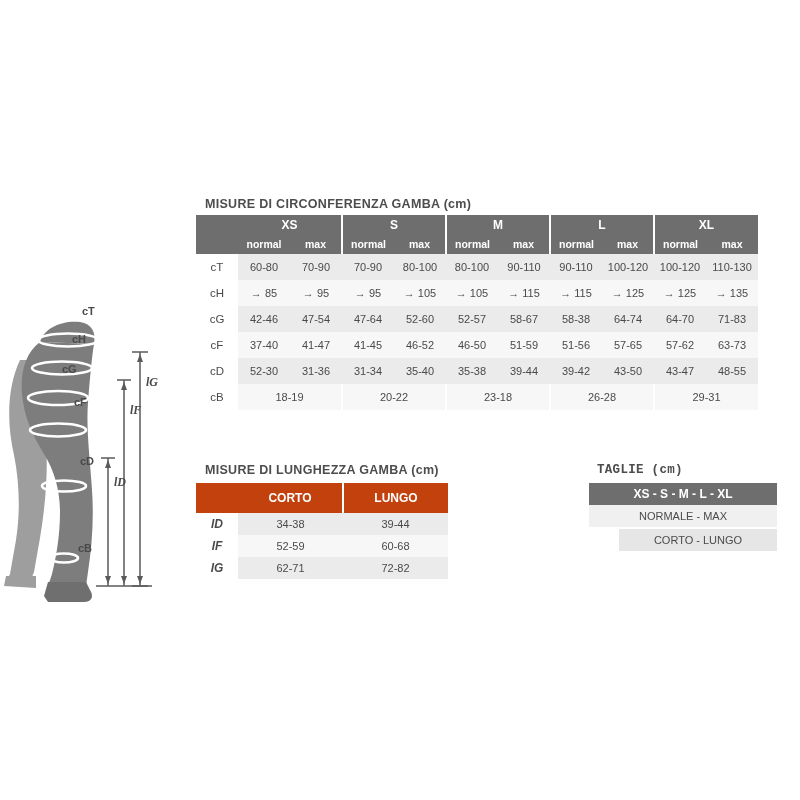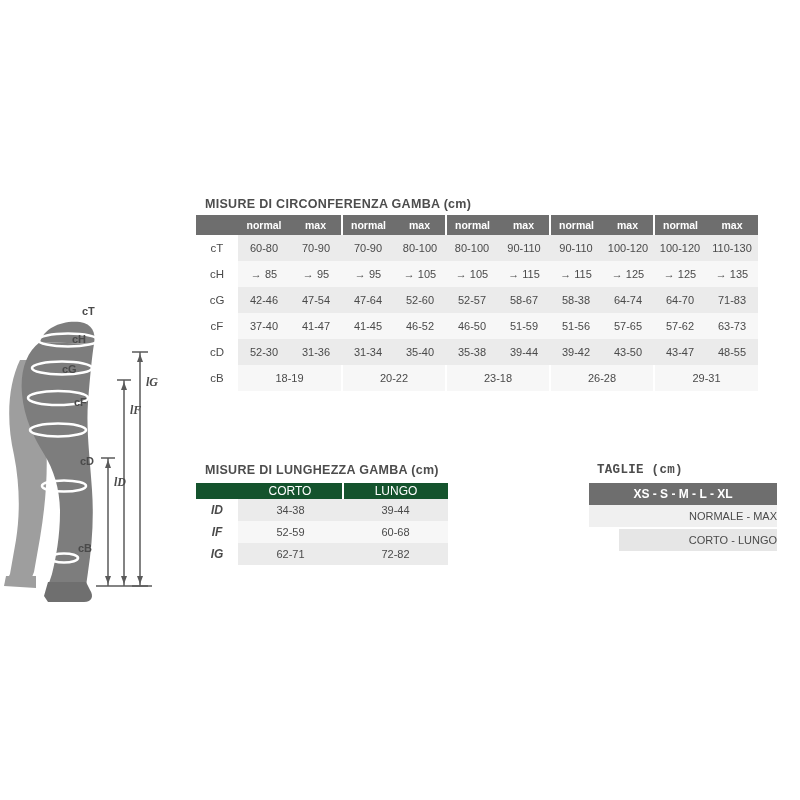--- a/index.html
+++ b/index.html
@@ -116,25 +116,25 @@
     font-size: 11px;
   }
   .len-table td {
     padding: 0;
     text-align: center;
     vertical-align: middle;
     height: 22px;
     color: #4a4a4a;
   }
   .len-table .hdr td {
-    background: #14532d;
+    background: #c2410c;
     color: #ffffff;
-    font-weight: normal;
+    font-weight: bold;
     font-size: 12px;
-    height: 16px;
+    height: 30px;
   }
   .len-table .lab {
     width: 42px;
     background: #ffffff !important;
     font-weight: bold;
     font-style: italic;
     font-size: 12px;
   }
   .len-table .v { width: 104px; }
 
@@ -150,21 +150,21 @@
     background: #6e6e6e;
     color: #ffffff;
     font-weight: bold;
     font-size: 12px;
     text-align: center;
     height: 22px;
     line-height: 22px;
   }
   .sizes-row {
     background: #f0f0f0;
-    text-align: right;
+    text-align: center;
     height: 22px;
     line-height: 22px;
     font-size: 11px;
     color: #4a4a4a;
   }
   .sizes-row.alt { background: #e6e6e6; margin-left: 30px; }
   .sizes-gap { height: 2px; }
 </style>
 </head>
 <body>
@@ -227,20 +227,28 @@
   </div>
 
   <div class="section-title" id="title-length">MISURE DI LUNGHEZZA GAMBA (cm)</div>
 
   <div class="section-title" id="title-circ">MISURE DI CIRCONFERENZA GAMBA (cm)</div>
 
   <div class="section-title" id="title-sizes">TAGLIE (cm)</div>
 
   <table class="circ-table">
     <thead>
+      <tr class="hdr-row-1">
+        <td class="corner"></td>
+        <td colspan="2">XS</td>
+        <td colspan="2" class="sep">S</td>
+        <td colspan="2" class="sep">M</td>
+        <td colspan="2" class="sep">L</td>
+        <td colspan="2" class="sep">XL</td>
+      </tr>
       <tr class="hdr-row-2">
         <td class="corner"></td>
         <td>normal</td>
         <td>max</td>
         <td class="sep">normal</td>
         <td>max</td>
         <td class="sep">normal</td>
         <td>max</td>
         <td class="sep">normal</td>
         <td>max</td>

